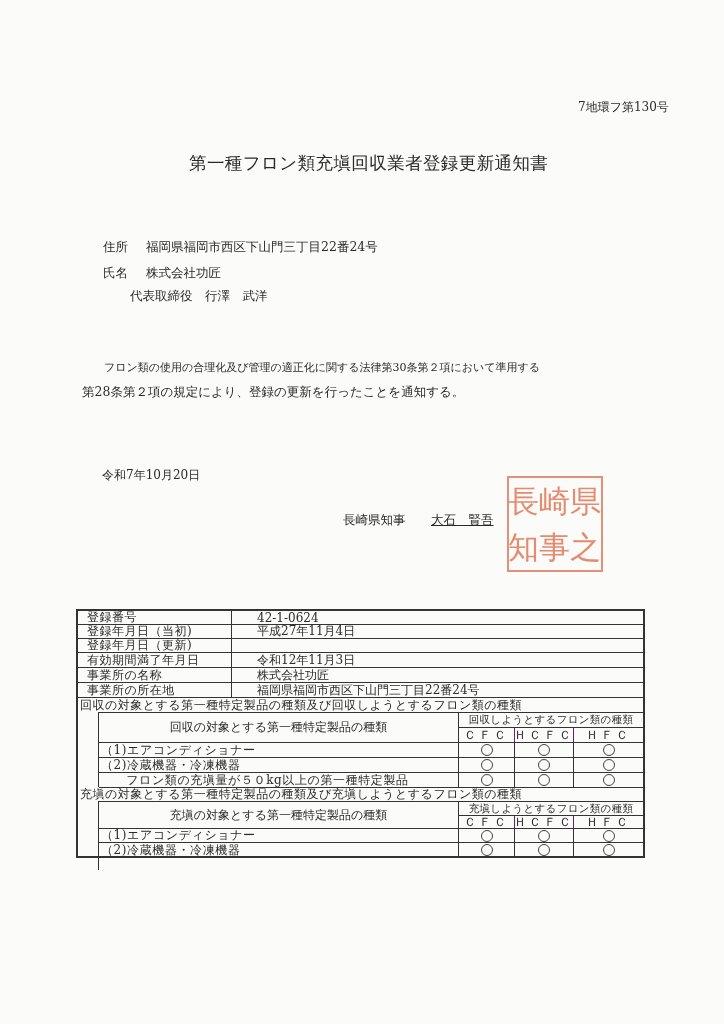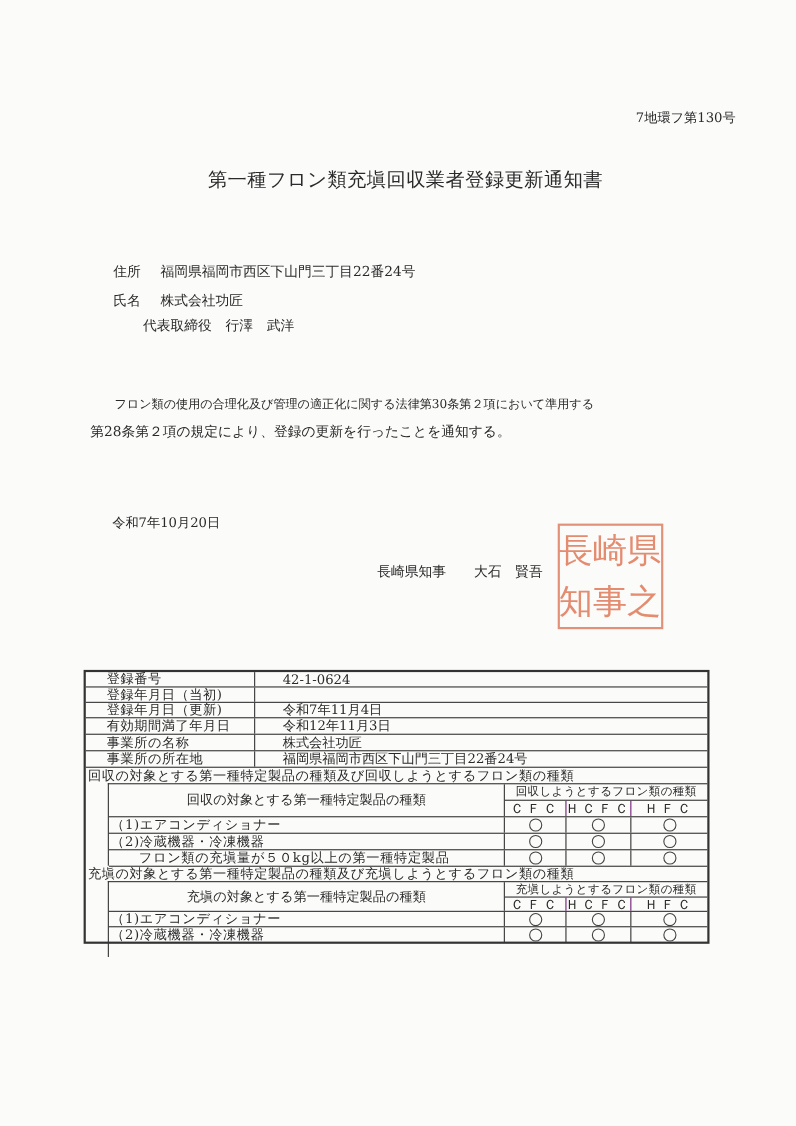--- a/index.html
+++ b/index.html
@@ -13,37 +13,37 @@
   .lbl { font-size: 12.5px; }
   .addr-label { left: 103px; top: 239px; }
   .addr-val { left: 146px; top: 239px; }
   .name-label { left: 103px; top: 265px; }
   .name-val { left: 146px; top: 265px; }
   .rep-val { left: 130px; top: 288px; }
   .body1 { left: 104px; top: 360px; font-size: 11px; }
   .body2 { left: 82px; top: 384px; font-size: 12.5px; }
   .date { left: 102px; top: 467px; font-size: 12px; }
   .gov { left: 343px; top: 512px; font-size: 12.5px; }
-  .gov-name { left: 431px; top: 512px; font-size: 12.5px; }
+  .gov-name { left: 431px; top: 512px; font-size: 12.5px; text-decoration: underline; }
 
   .stamp {
     position: absolute; left: 507px; top: 476px; width: 96px; height: 96px;
     border: 2px solid #e0866a; box-sizing: border-box;
     display: grid; grid-template-columns: repeat(3, 1fr); grid-template-rows: repeat(2, 1fr);
     grid-auto-flow: column; direction: rtl;
     color: #e28062; font-size: 31px; line-height: 1; opacity: 0.9;
   }
   .stamp span { display: flex; align-items: center; justify-content: center; direction: ltr; }
 
   
   .tbl { position: absolute; left: 76px; top: 609px; width: 569px; height: 249px;
          border: 2px solid #333; box-sizing: border-box; font-size: 12px; }
   .row { position: absolute; left: 0; right: 0; border-bottom: 1px solid #333; box-sizing: border-box; }
   .cell { position: absolute; top: 0; bottom: 0; box-sizing: border-box; display: flex; align-items: center; white-space: nowrap; overflow: hidden; }
-  .c-label { left: 0; width: 154px; border-right: 1px solid #333; padding-left: 19px; letter-spacing: 0.5px; }
+  .c-label { left: 0; width: 154px; border-right: 1px solid #333; padding-left: 9px; letter-spacing: 0.5px; }
   .c-val { left: 154px; right: 0; padding-left: 25px; }
   .sec-head { padding-left: 2px; letter-spacing: 0.5px; }
   .sub { position: absolute; left: 20px; right: 0; border-left: 1px solid #333; box-sizing: border-box; }
   .sub .row { left: 0; }
   .prod-head { left: 0; width: 360px; border-right: 1px solid #333; justify-content: center; }
   .fc-head { left: 360px; right: 0; justify-content: center; font-size: 10.5px; letter-spacing: 0.3px; border-bottom: 1px solid #333; }
   .fc { justify-content: center; border-right: 1px solid #701a75; letter-spacing: 3px; }
   .fc:last-child { border-right: none; }
   .prod { left: 0; width: 360px; border-right: 1px solid #333; padding-left: 2px; letter-spacing: 0.6px; }
   .circ { justify-content: center; border-right: 1px solid #333; }
@@ -79,24 +79,24 @@
 </div>
 
 <div class="tbl">
 
   <div class="row" style="top:0;height:14px">
     <div class="cell c-label">登録番号</div>
     <div class="cell c-val">42-1-0624</div>
   </div>
   <div class="row" style="top:14px;height:14px">
     <div class="cell c-label">登録年月日（当初)</div>
+    <div class="cell c-val">平成27年11月4日</div>
   </div>
   <div class="row" style="top:28px;height:14px">
     <div class="cell c-label">登録年月日（更新)</div>
-    <div class="cell c-val">令和7年11月4日</div>
   </div>
   <div class="row" style="top:42px;height:15px">
     <div class="cell c-label">有効期間満了年月日</div>
     <div class="cell c-val">令和12年11月3日</div>
   </div>
   <div class="row" style="top:57px;height:15px">
     <div class="cell c-label">事業所の名称</div>
     <div class="cell c-val">株式会社功匠</div>
   </div>
   <div class="row" style="top:72px;height:15px">

